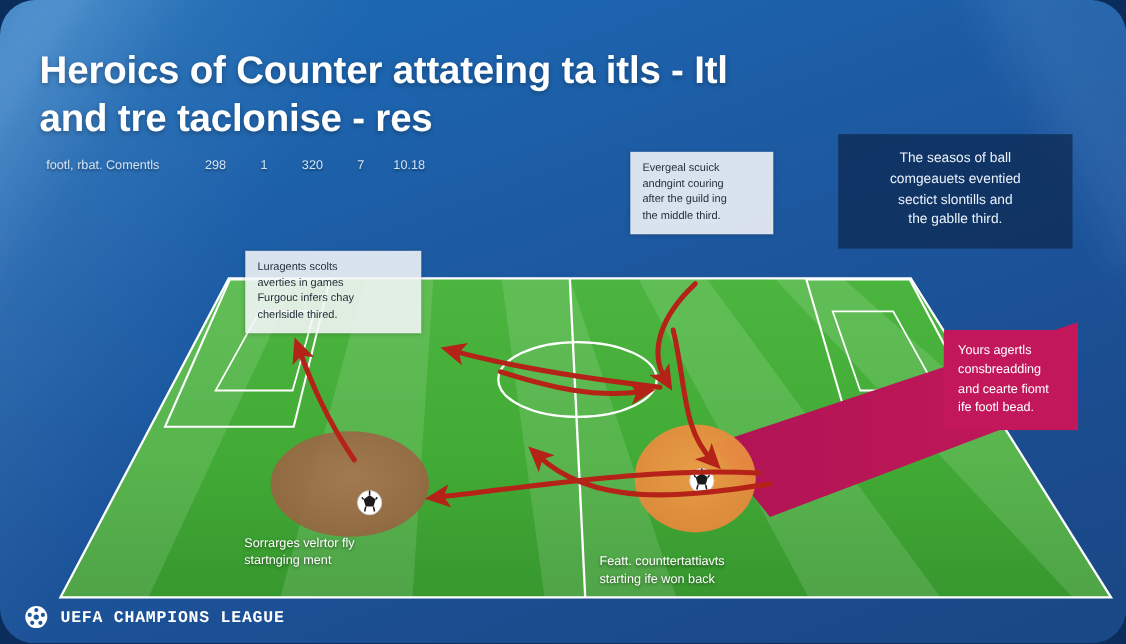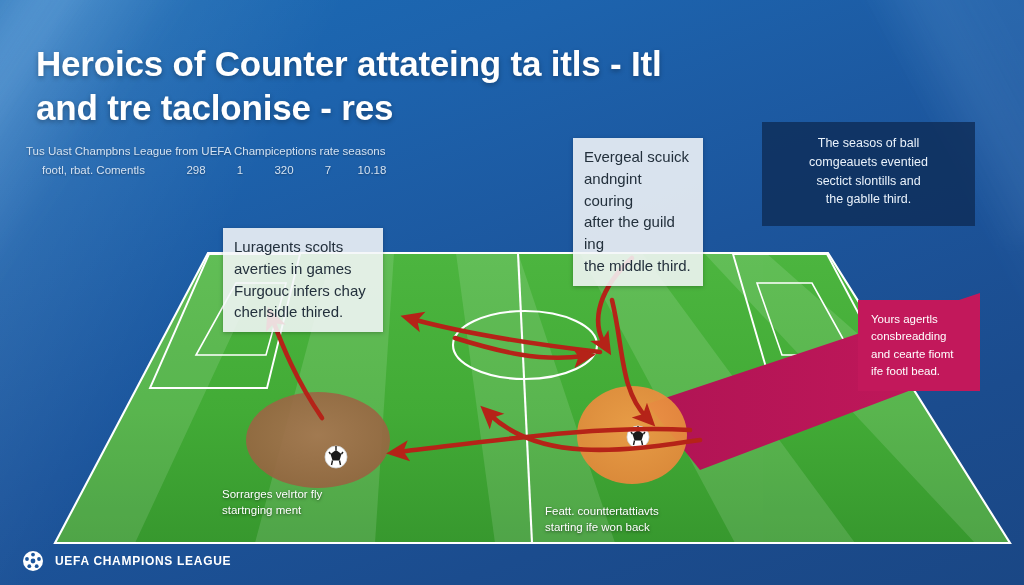--- a/index.html
+++ b/index.html
@@ -10,20 +10,21 @@
   }
   #stage {
     position: relative;
     width: 1024px;
     height: 585px;
     overflow: hidden;
     font-family: "Liberation Sans", sans-serif;
     background:
       linear-gradient(118deg, rgba(255,255,255,0.13) 0%, rgba(255,255,255,0.0) 26%),
       linear-gradient(160deg, #1a6bb5 0%, #1d63ad 22%, #1c559c 52%, #1b4c8e 78%, #1a4785 100%);
+    border-radius: 32px;
   }
   
   .streak {
     position: absolute;
     pointer-events: none;
     background: linear-gradient(90deg, rgba(255,255,255,0.00), rgba(160,210,255,0.20), rgba(255,255,255,0.00));
     filter: blur(9px);
   }
   .streak.s1 { left: -120px; top: -170px; width: 190px; height: 620px; transform: rotate(34deg); }
   .streak.s2 { left: -40px;  top: -230px; width: 90px;  height: 560px; transform: rotate(34deg); opacity: .7; }
@@ -64,21 +65,21 @@
     position: absolute;
     left: 0; top: 0;
     width: 1024px; height: 585px;
   }
   svg { display: block; }
 
   
   .callout {
     position: absolute;
     box-sizing: border-box;
-    font-size: 15px;
+    font-size: 10px;
     line-height: 1.45;
     padding: 8px 10px 9px 11px;
     white-space: pre-line;
   }
   .callout.light {
     background: rgba(244,246,248,0.88);
     color: #23303c;
     box-shadow: 0 1px 4px rgba(0,0,0,0.25);
   }
   .callout.dark {
@@ -121,23 +122,24 @@
   }
   #footer-inner {
     position: absolute;
     left: 22px; top: 7px;
     display: flex;
     align-items: center;
     gap: 11px;
   }
   #footer-text {
     color: #ffffff;
-    font-size: 12px;
+    font-size: 15px;
     font-weight: bold;
     letter-spacing: 0.7px;
+    font-family: Liberation Mono, monospace;
   }
 </style>
 </head>
 <body>
 
 <div id="stage">
 
   <div class="streak s1"></div>
   <div class="streak s2"></div>
   <div class="streak s3"></div>
@@ -224,21 +226,20 @@
         <path d="M690,430 C600,425 500,440 398,452"></path>
         <path d="M700,440 C620,452 540,462 489,414"></path>
       </g>
     </svg>
   </div>
 
   <div class="title">Heroics of Counter attateing ta itls - Itl
 and tre taclonise - res</div>
 
   <div class="subtitle">
-    <div class="sub-line">Tus Uast Champbns League from UEFA Champiceptions rate seasons</div>
     <div class="sub-stats">
       <span class="lbl">footl, rbat.    Comentls</span>
       <span class="num">298</span>
       <span class="num">1</span>
       <span class="num">320</span>
       <span class="num">7</span>
       <span class="num">10.18</span>
     </div>
   </div>
 

